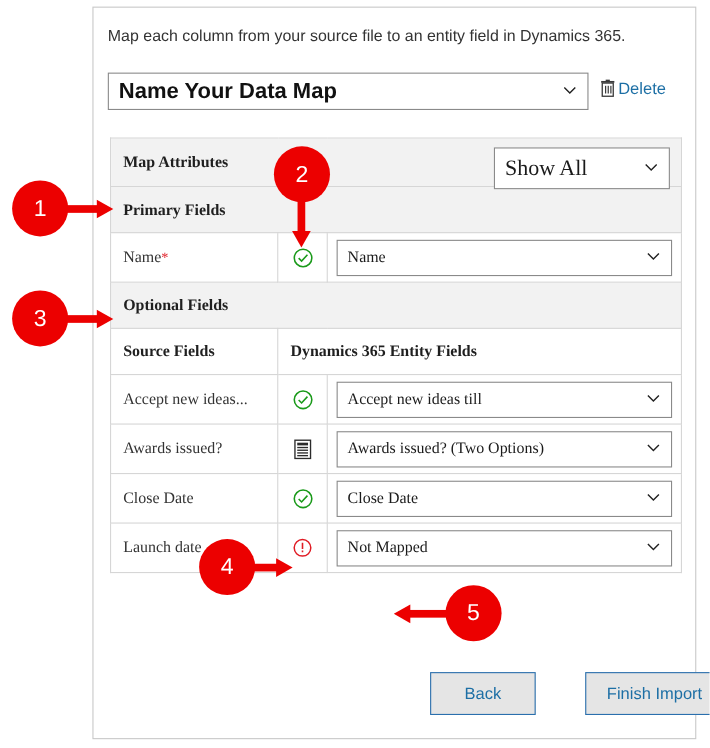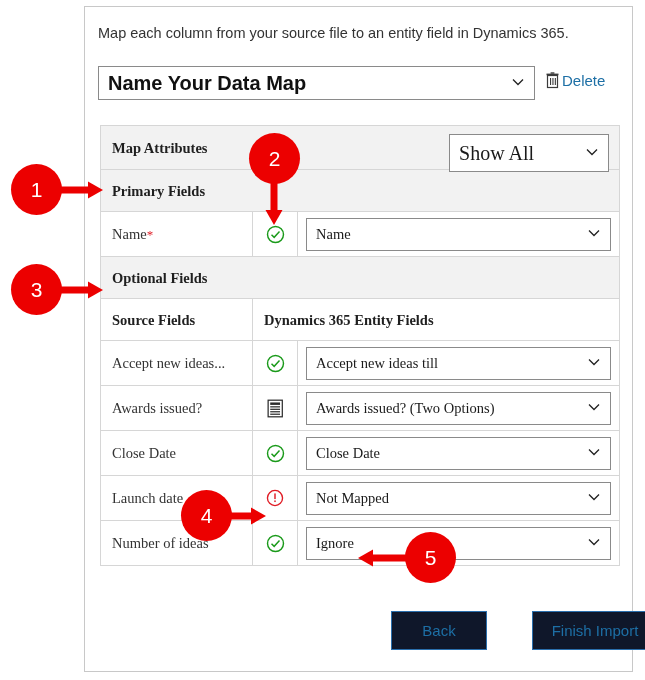--- a/index.html
+++ b/index.html
@@ -160,21 +160,21 @@
     position: absolute;
     left: 13px;
     top: 604px;
     width: 523px;
     height: 40px;
   }
   .btn {
     position: absolute;
     box-sizing: border-box;
     border: 1px solid #2a6fad;
-    background: #0f172a;
+    background: #e5e5e5;
     color: #1d6fa5;
     font-size: 15px;
     font-family: "Liberation Sans", sans-serif;
     display: flex;
     align-items: center;
     justify-content: center;
     cursor: pointer;
     padding: 0;
   }
   #btn-back { left: 293px; top: 0; width: 96px; height: 39px; }
@@ -390,43 +390,20 @@
             <span class="sel-text">Not Mapped</span>
             <span class="chev">
               <svg viewBox="0 0 12 12" width="12" height="12">
                   <path d="M1 3.5 L6 8.5 L11 3.5" fill="none" stroke="#222" stroke-width="1.3"></path>
                 </svg>
             </span>
           </div>
         </td>
       </tr>
 
-      <tr class="row-h-45">
-        <td>
-          <span class="cell-label">Number of ideas</span>
-        </td>
-        <td>
-          <span class="status-wrap">
-            <svg class="icon-ok" viewBox="0 0 20 20" width="19" height="19">
-              <circle cx="10" cy="10" r="8.4" fill="none" stroke="#1a9a1a" stroke-width="1.5"></circle>
-              <path d="M5.8 10.2 L8.6 13 L14.2 6.9" fill="none" stroke="#1a9a1a" stroke-width="1.5"></path>
-            </svg>
-          </span>
-        </td>
-        <td>
-          <div class="select-box row-select">
-            <span class="sel-text">Ignore</span>
-            <span class="chev">
-              <svg viewBox="0 0 12 12" width="12" height="12">
-                  <path d="M1 3.5 L6 8.5 L11 3.5" fill="none" stroke="#222" stroke-width="1.3"></path>
-                </svg>
-            </span>
-          </div>
-        </td>
-      </tr>
 
     </tbody>
   </table>
 
   <div id="footer">
     <button id="btn-back" class="btn">Back</button>
     <button id="btn-finish" class="btn">Finish Import</button>
   </div>
 
 </div>

